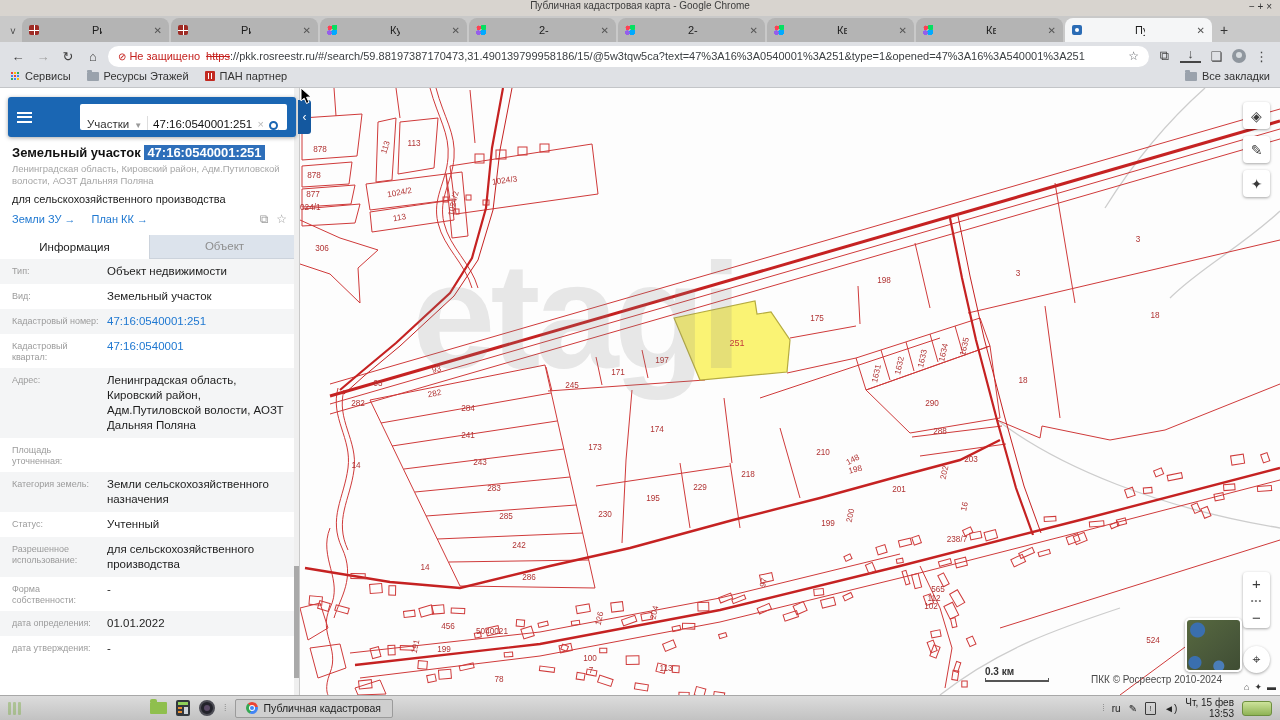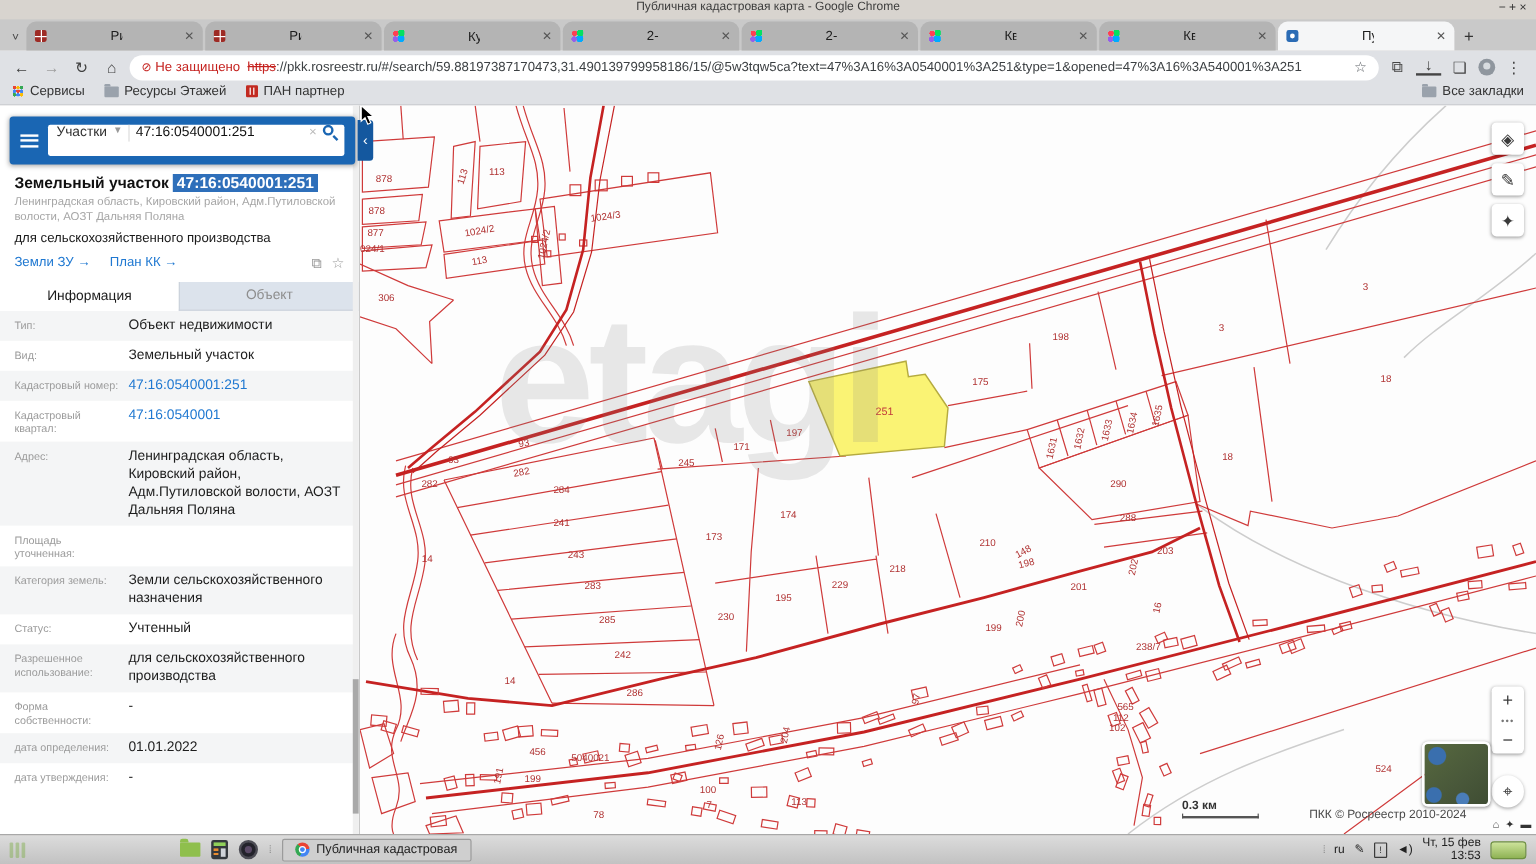--- a/index.html
+++ b/index.html
@@ -70,22 +70,22 @@
 
   
   .content{height:607px;display:flex;position:relative;background:#fff;}
 
   
   .sidebar{width:300px;flex:none;position:relative;background:#fff;border-right:1px solid #c9c9c9;overflow:hidden;}
   .searchbox{position:absolute;left:8px;top:9px;width:288px;height:40px;background:#1a66b3;border-radius:3px;
     display:flex;align-items:center;padding:0 9px;gap:8px;box-shadow:0 1px 4px rgba(0,0,0,.35);z-index:6;}
   .burger{width:15px;height:11px;border-top:2px solid #fff;border-bottom:2px solid #fff;position:relative;flex:none;}
   .burger::after{content:"";position:absolute;left:0;top:2.5px;width:100%;height:2px;background:#fff;}
-  .sfield{flex:1;height:26px;background:#fff;border-radius:2px;display:flex;align-items:flex-start;
-    font-size:11.5px;padding:0 7px;gap:5px;min-width:0;}
+  .sfield{flex:1;height:26px;background:#fff;border-radius:2px;display:flex;align-items:flex-end;
+    font-size:11.5px;padding:0 7px;gap:5px;min-width:0;margin-left:40px;}
   .cat{color:#333;}
   .chev{color:#999;font-size:8px;}
   .sep{width:1px;height:14px;background:#ddd;}
   .q{flex:1;color:#111;white-space:nowrap;overflow:hidden;}
   .clr{color:#b9b9b9;font-size:11px;}
   .mag{width:9px;height:9px;border:2px solid #1a66b3;border-radius:50%;position:relative;flex:none;margin-right:2px;}
   .mag::after{content:"";position:absolute;width:5px;height:2px;background:#1a66b3;transform:rotate(45deg);left:6px;top:8px;}
   .collapse{position:absolute;left:298px;top:12px;width:13px;height:34px;background:#14589f;color:#fff;
     display:flex;align-items:center;justify-content:center;font-size:12px;border-radius:0 3px 3px 0;z-index:6;}
 

